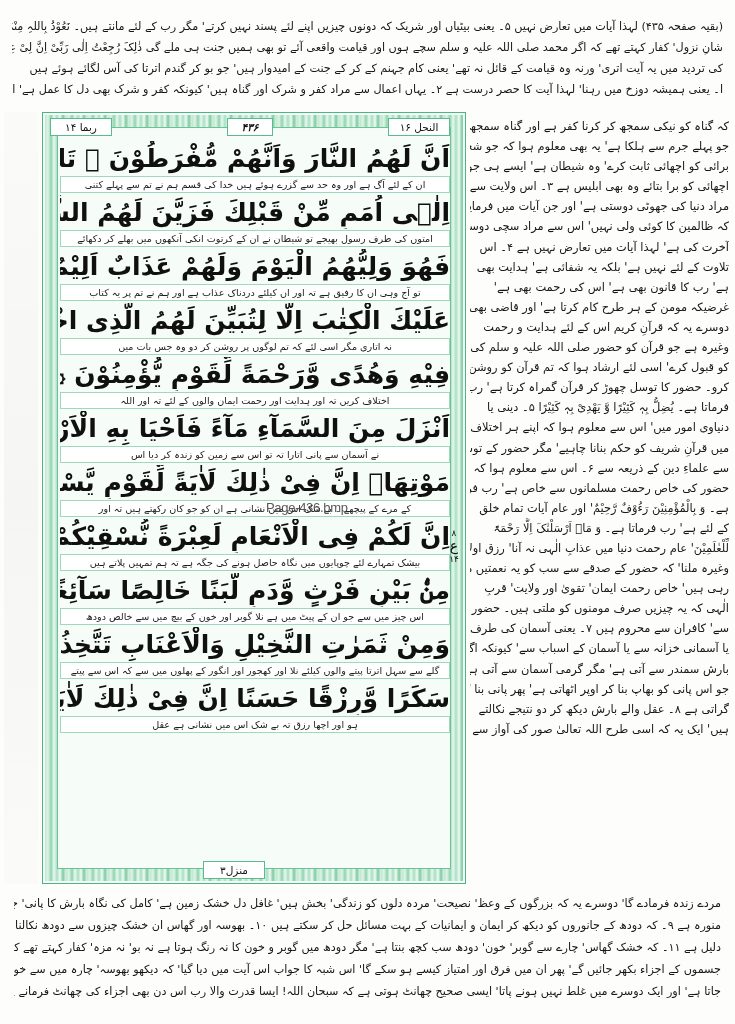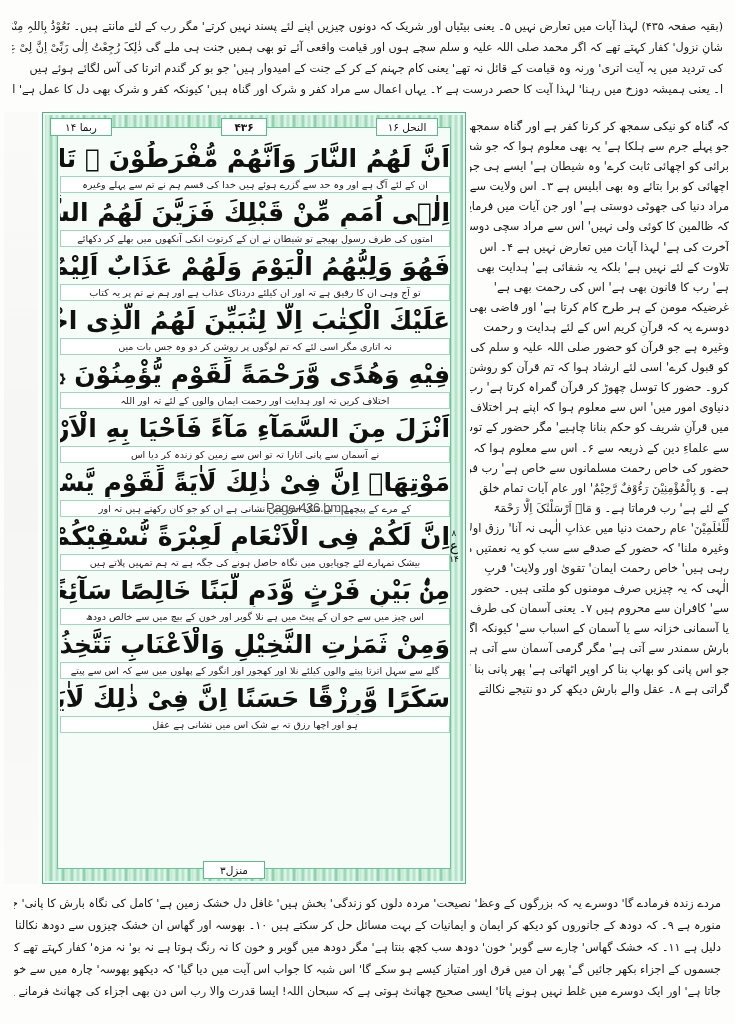--- a/index.html
+++ b/index.html
@@ -109,22 +109,22 @@
     border: 1px solid #5cbb8e;
     min-width: 62px;
     height: 18px;
     line-height: 16px;
     text-align: center;
     font-size: 10.5px;
     color: #111;
     direction: rtl;
     padding: 0 7px;
   }
-  #plaque-surah { margin-right: 20px; }
-  #plaque-page { font-weight: bold; letter-spacing: 1px; min-width: 46px; }
+  #plaque-surah { margin-right: 8px; }
+  #plaque-page { font-weight: bold; letter-spacing: 1px; min-width: 46px; font-style: italic; }
 
   
   #footer-row {
     position: absolute;
     left: 42px; top: 858px;
     width: 384px; height: 24px;
     display: flex; align-items: center; justify-content: center;
   }
 
   
@@ -218,21 +218,21 @@
   <div id="header-row">
     <div class="plaque" id="plaque-para">ربما ۱۴</div>
     <div class="plaque" id="plaque-page">۴۳۶</div>
     <div class="plaque" id="plaque-surah">النحل ۱۶</div>
   </div>
 
   <div id="verse-stack">
 
     <div class="verse-block">
       <div class="ayah-line">اَنَّ لَهُمُ النَّارَ وَاَنَّهُمْ مُّفْرَطُوْنَ ۞ تَاللّٰهِ لَقَدْ اَرْسَلْنَاۤ</div>
-      <div class="trans-line">ان کے لئے آگ ہے اور وہ حد سے گزرے ہوئے ہیں خدا کی قسم ہم نے تم سے پہلے وغیرہ</div>
+      <div class="trans-line">ان کے لئے آگ ہے اور وہ حد سے گزرے ہوئے ہیں خدا کی قسم ہم نے تم سے پہلے کتنی</div>
     </div>
 
     <div class="verse-block">
       <div class="ayah-line">اِلٰۤى اُمَمٍ مِّنْ قَبْلِكَ فَزَيَّنَ لَهُمُ الشَّيْطٰنُ اَعْمَالَهُمْ</div>
       <div class="trans-line">امتوں کی طرف رسول بھیجے تو شیطان نے ان کے کرتوت انکی آنکھوں میں بھلے کر دکھائے</div>
     </div>
 
     <div class="verse-block">
       <div class="ayah-line">فَهُوَ وَلِيُّهُمُ الْيَوْمَ وَلَهُمْ عَذَابٌ اَلِيْمٌ ۞ وَمَاۤ اَنْزَلْنَا</div>
       <div class="trans-line">تو آج وہی ان کا رفیق ہے تہ اور ان کیلئے دردناک عذاب ہے اور ہم نے تم پر یہ کتاب</div>
@@ -300,35 +300,37 @@
     <span class="ln">مراد دنیا کی جھوٹی دوستی ہے' اور جن آیات میں فرمایا گیا</span>
     <span class="ln">کہ ظالمین کا کوئی ولی نہیں' اس سے مراد سچی دوستی</span>
     <span class="ln">آخرت کی ہے' لہذا آیات میں تعارض نہیں ہے ۴۔ اس</span>
     <span class="ln">تلاوت کے لئے نہیں ہے' بلکہ یہ شفائی ہے' ہدایت بھی</span>
     <span class="ln">ہے' رب کا قانون بھی ہے' اس کی رحمت بھی ہے'</span>
     <span class="ln">غرضیکہ مومن کے ہر طرح کام کرتا ہے' اور قاضی بھی'</span>
     <span class="ln">دوسرے یہ کہ قرآنِ کریم اس کے لئے ہدایت و رحمت</span>
     <span class="ln">وغیرہ ہے جو قرآن کو حضور صلی اللہ علیہ و سلم کی معرفت</span>
     <span class="ln">کو قبول کرے' اسی لئے ارشاد ہوا کہ تم قرآن کو روشن</span>
     <span class="ln">کرو۔ حضور کا توسل چھوڑ کر قرآن گمراہ کرتا ہے' رب</span>
+    <span class="ln">فرماتا ہے۔ یُضِلُّ بِہٖ کَثِیْرًا وَّ یَھْدِیْ بِہٖ کَثِیْرًا  ۵۔ دینی یا</span>
     <span class="ln">دنیاوی امور میں' اس سے معلوم ہوا کہ اپنے ہر اختلاف</span>
     <span class="ln">میں قرآنِ شریف کو حکم بنانا چاہیے' مگر حضور کے توسل</span>
     <span class="ln">سے علماءِ دین کے ذریعہ سے ۶۔ اس سے معلوم ہوا کہ</span>
     <span class="ln">حضور کی خاص رحمت مسلمانوں سے خاص ہے' رب فرماتا</span>
     <span class="ln">ہے۔ وَ بِالْمُؤْمِنِیْنَ رَءُوْفٌ رَّحِیْمٌ' اور عام آیات تمام خلق</span>
     <span class="ln">کے لئے ہے' رب فرماتا ہے۔   وَ مَاۤ اَرْسَلْنٰکَ اِلَّا رَحْمَۃً</span>
     <span class="ln">لِّلْعٰلَمِیْنَ' عام رحمت دنیا میں عذابِ الٰہی نہ آنا' رزق اولاد</span>
     <span class="ln">وغیرہ ملنا' کہ حضور کے صدقے سے سب کو یہ نعمتیں مل</span>
     <span class="ln">رہی ہیں' خاص رحمت ایمان' تقویٰ اور ولایت' قربِ</span>
     <span class="ln">الٰہی کہ یہ چیزیں صرف مومنوں کو ملتی ہیں۔ حضور کی عطا</span>
     <span class="ln">سے' کافران سے محروم ہیں ۷۔ یعنی آسمان کی طرف سے</span>
     <span class="ln">یا آسمانی خزانہ سے یا آسمان کے اسباب سے' کیونکہ اگرچہ</span>
     <span class="ln">بارش سمندر سے آتی ہے' مگر گرمی آسمان سے آتی ہے'</span>
     <span class="ln">جو اس پانی کو بھاپ بنا کر اوپر اٹھاتی ہے' پھر پانی بنا کر نیچے</span>
     <span class="ln">گراتی ہے ۸۔ عقل والے بارش دیکھ کر دو نتیجے نکالتے</span>
+    <span class="ln">ہیں' ایک یہ کہ اسی طرح اللہ تعالیٰ صور کی آواز سے</span>
   </div>
 
   <div id="bottom-commentary" class="urdu">
     <span class="ln">مردے زندہ فرمادے گا' دوسرے یہ کہ بزرگوں کے وعظ' نصیحت' مردہ دلوں کو زندگی' بخش ہیں' غافل دل خشک زمین ہے' کامل کی نگاہ بارش کا پانی' جس کا سمندر مدینہ</span>
     <span class="ln">منورہ ہے ۹۔ کہ دودھ کے جانوروں کو دیکھ کر ایمان و ایمانیات کے بہت مسائل حل کر سکتے ہیں ۱۰۔ بھوسہ اور گھاس ان خشک چیزوں سے دودھ نکالنا قدرت کی بڑی</span>
     <span class="ln">دلیل ہے ۱۱۔ کہ خشک گھاس' چارے سے گوبر' خون' دودھ سب کچھ بنتا ہے' مگر دودھ میں گوبر و خون کا نہ رنگ ہوتا ہے نہ بو' نہ مزہ' کفار کہتے تھے کہ مرنے کے بعد</span>
     <span class="ln">جسموں کے اجزاء بکھر جائیں گے' پھر ان میں فرق اور امتیاز کیسے ہو سکے گا' اس شبہ کا جواب اس آیت میں دیا گیا' کہ دیکھو بھوسہ' چارہ میں سے خون' گوبر' دودھ نکالا</span>
     <span class="ln">جاتا ہے' اور ایک دوسرے میں غلط نہیں ہونے پاتا' ایسی صحیح چھانٹ ہوتی ہے کہ سبحان اللہ! ایسا قدرت والا رب اس دن بھی اجزاء کی چھانٹ فرمانے پر قادر ہے'</span>
   </div>
 

